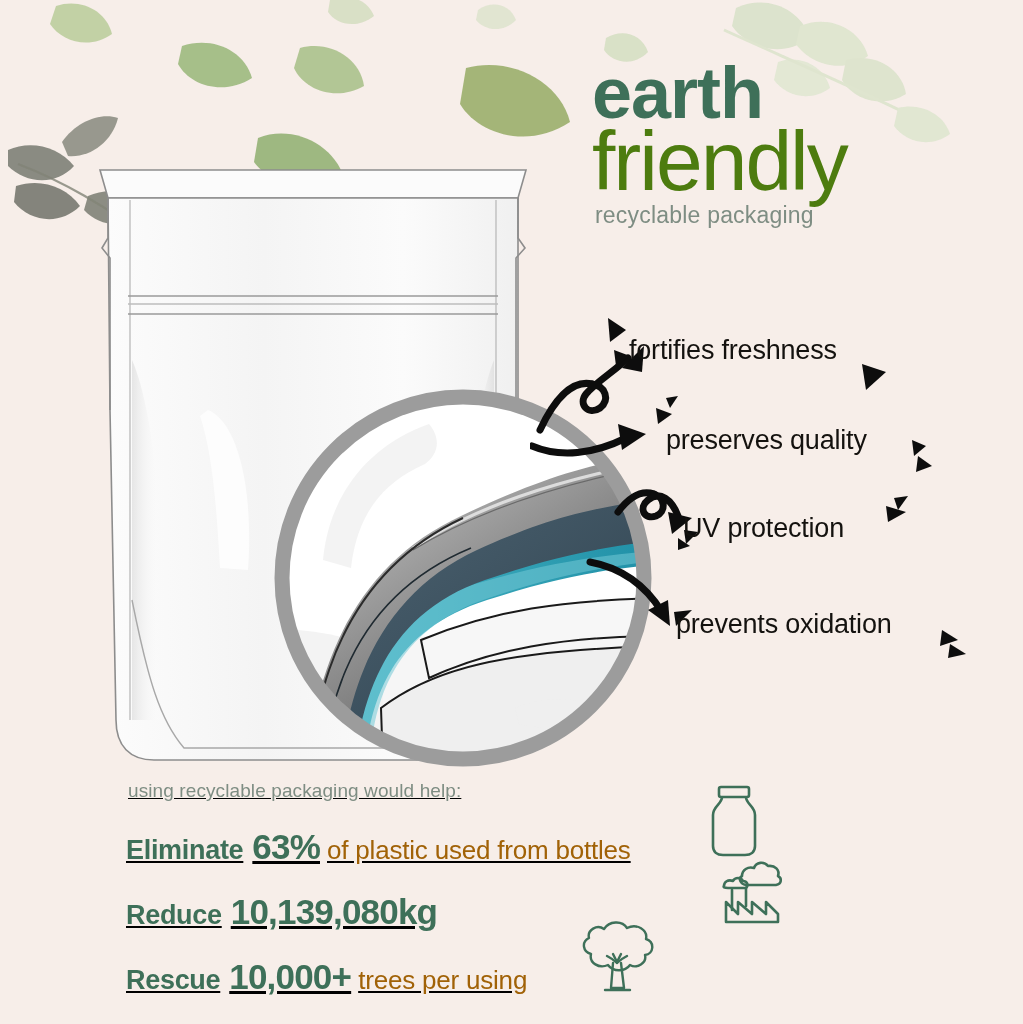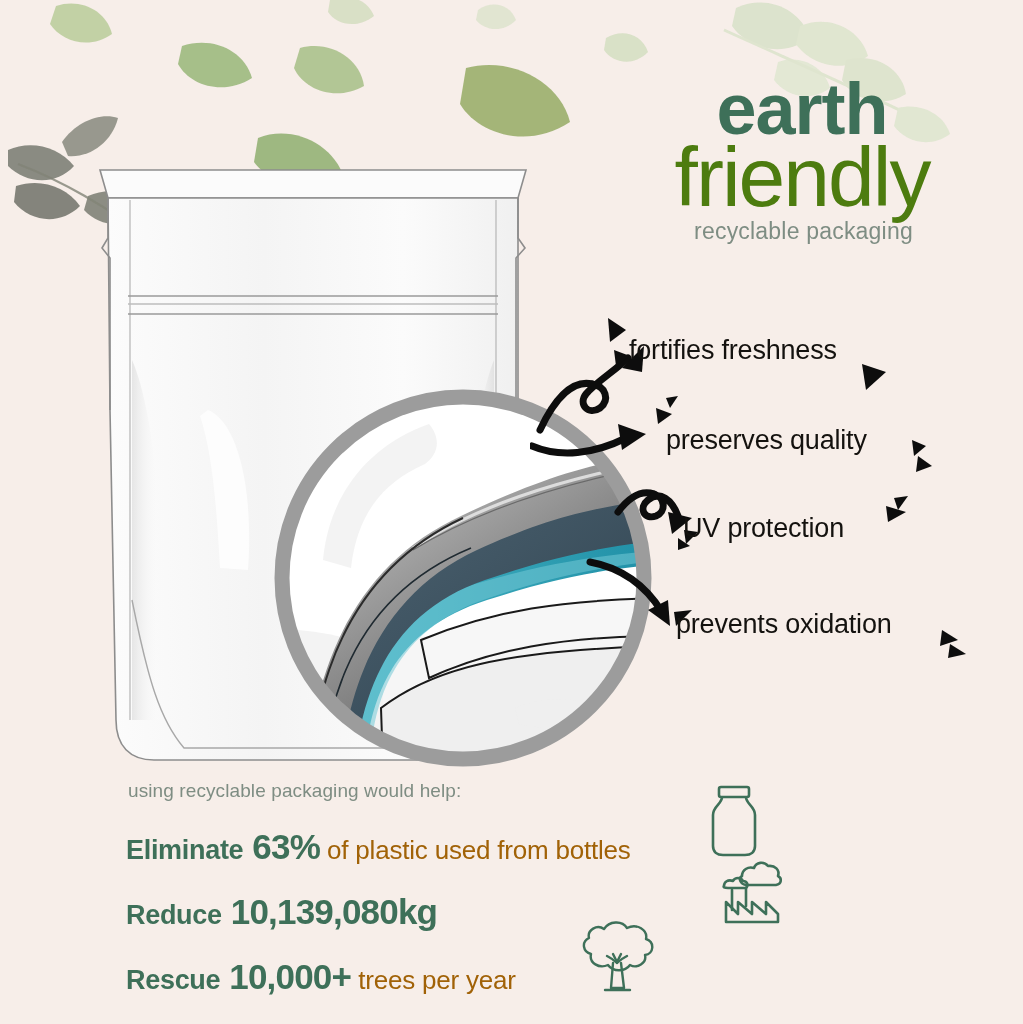--- a/index.html
+++ b/index.html
@@ -25,22 +25,22 @@
   .pouch-wrap{position:absolute;left:88px;top:160px;width:450px;height:625px;}
 
   
   .magnifier{position:absolute;left:263px;top:378px;width:400px;height:400px;}
 
   
   .callouts{position:absolute;left:530px;top:300px;width:493px;height:360px;}
 
   
   .headline{
-    position:absolute;left:592px;top:76px;width:420px;
-    text-align:center;
+    position:absolute;left:592px;top:60px;width:420px;
+    text-align:left;
   }
   .h-earth{
     display:block;
     font-size:72px;line-height:0.92;
     font-weight:bold;
     color:#3e7059;
     letter-spacing:-1px;
   }
   .h-friendly{
     display:block;
@@ -65,21 +65,21 @@
     color:#14120f;
     white-space:nowrap;
     letter-spacing:-0.2px;
   }
   .f0{left:629px;top:335px;}
   .f1{left:666px;top:425px;}
   .f2{left:683px;top:513px;}
   .f3{left:676px;top:609px;}
 
   
-  .stats{position:absolute;left:126px;top:780px;width:760px;}
+  .stats{position:absolute;left:126px;top:780px;width:760px;text-decoration:underline;}
   .stats-intro{
     font-size:19px;
     color:#7e8d83;
     letter-spacing:0.1px;
     margin:0 0 14px 2px;
   }
   .stat-row{
     display:flex;
     align-items:baseline;
     margin-bottom:23px;
@@ -321,21 +321,21 @@
     </div>
 
     <div class="stat-row">
       <span class="stat-verb">Reduce</span>
       <span class="stat-num">10,139,080kg</span>
     </div>
 
     <div class="stat-row">
       <span class="stat-verb">Rescue</span>
       <span class="stat-num">10,000+</span>
-      <span class="stat-tail">trees per year</span>
+      <span class="stat-tail">trees per using</span>
     </div>
   </div>
 
   <svg class="icon-bottle" viewBox="0 0 58 74" xmlns="http://www.w3.org/2000/svg" fill="none" stroke="#3e7059" stroke-width="2.6" stroke-linejoin="round">
     <rect x="14" y="3" width="30" height="10" rx="2"></rect>
     <path d="M17 13 C17 20 8 22 8 31 L8 62 C8 68 12 71 18 71 L40 71 C46 71 50 68 50 62 L50 31 C50 22 41 20 41 13"></path>
   </svg>
 
   <svg class="icon-factory" viewBox="0 0 74 68" xmlns="http://www.w3.org/2000/svg" fill="none" stroke="#3e7059" stroke-width="2.6" stroke-linejoin="round" stroke-linecap="round">
 

